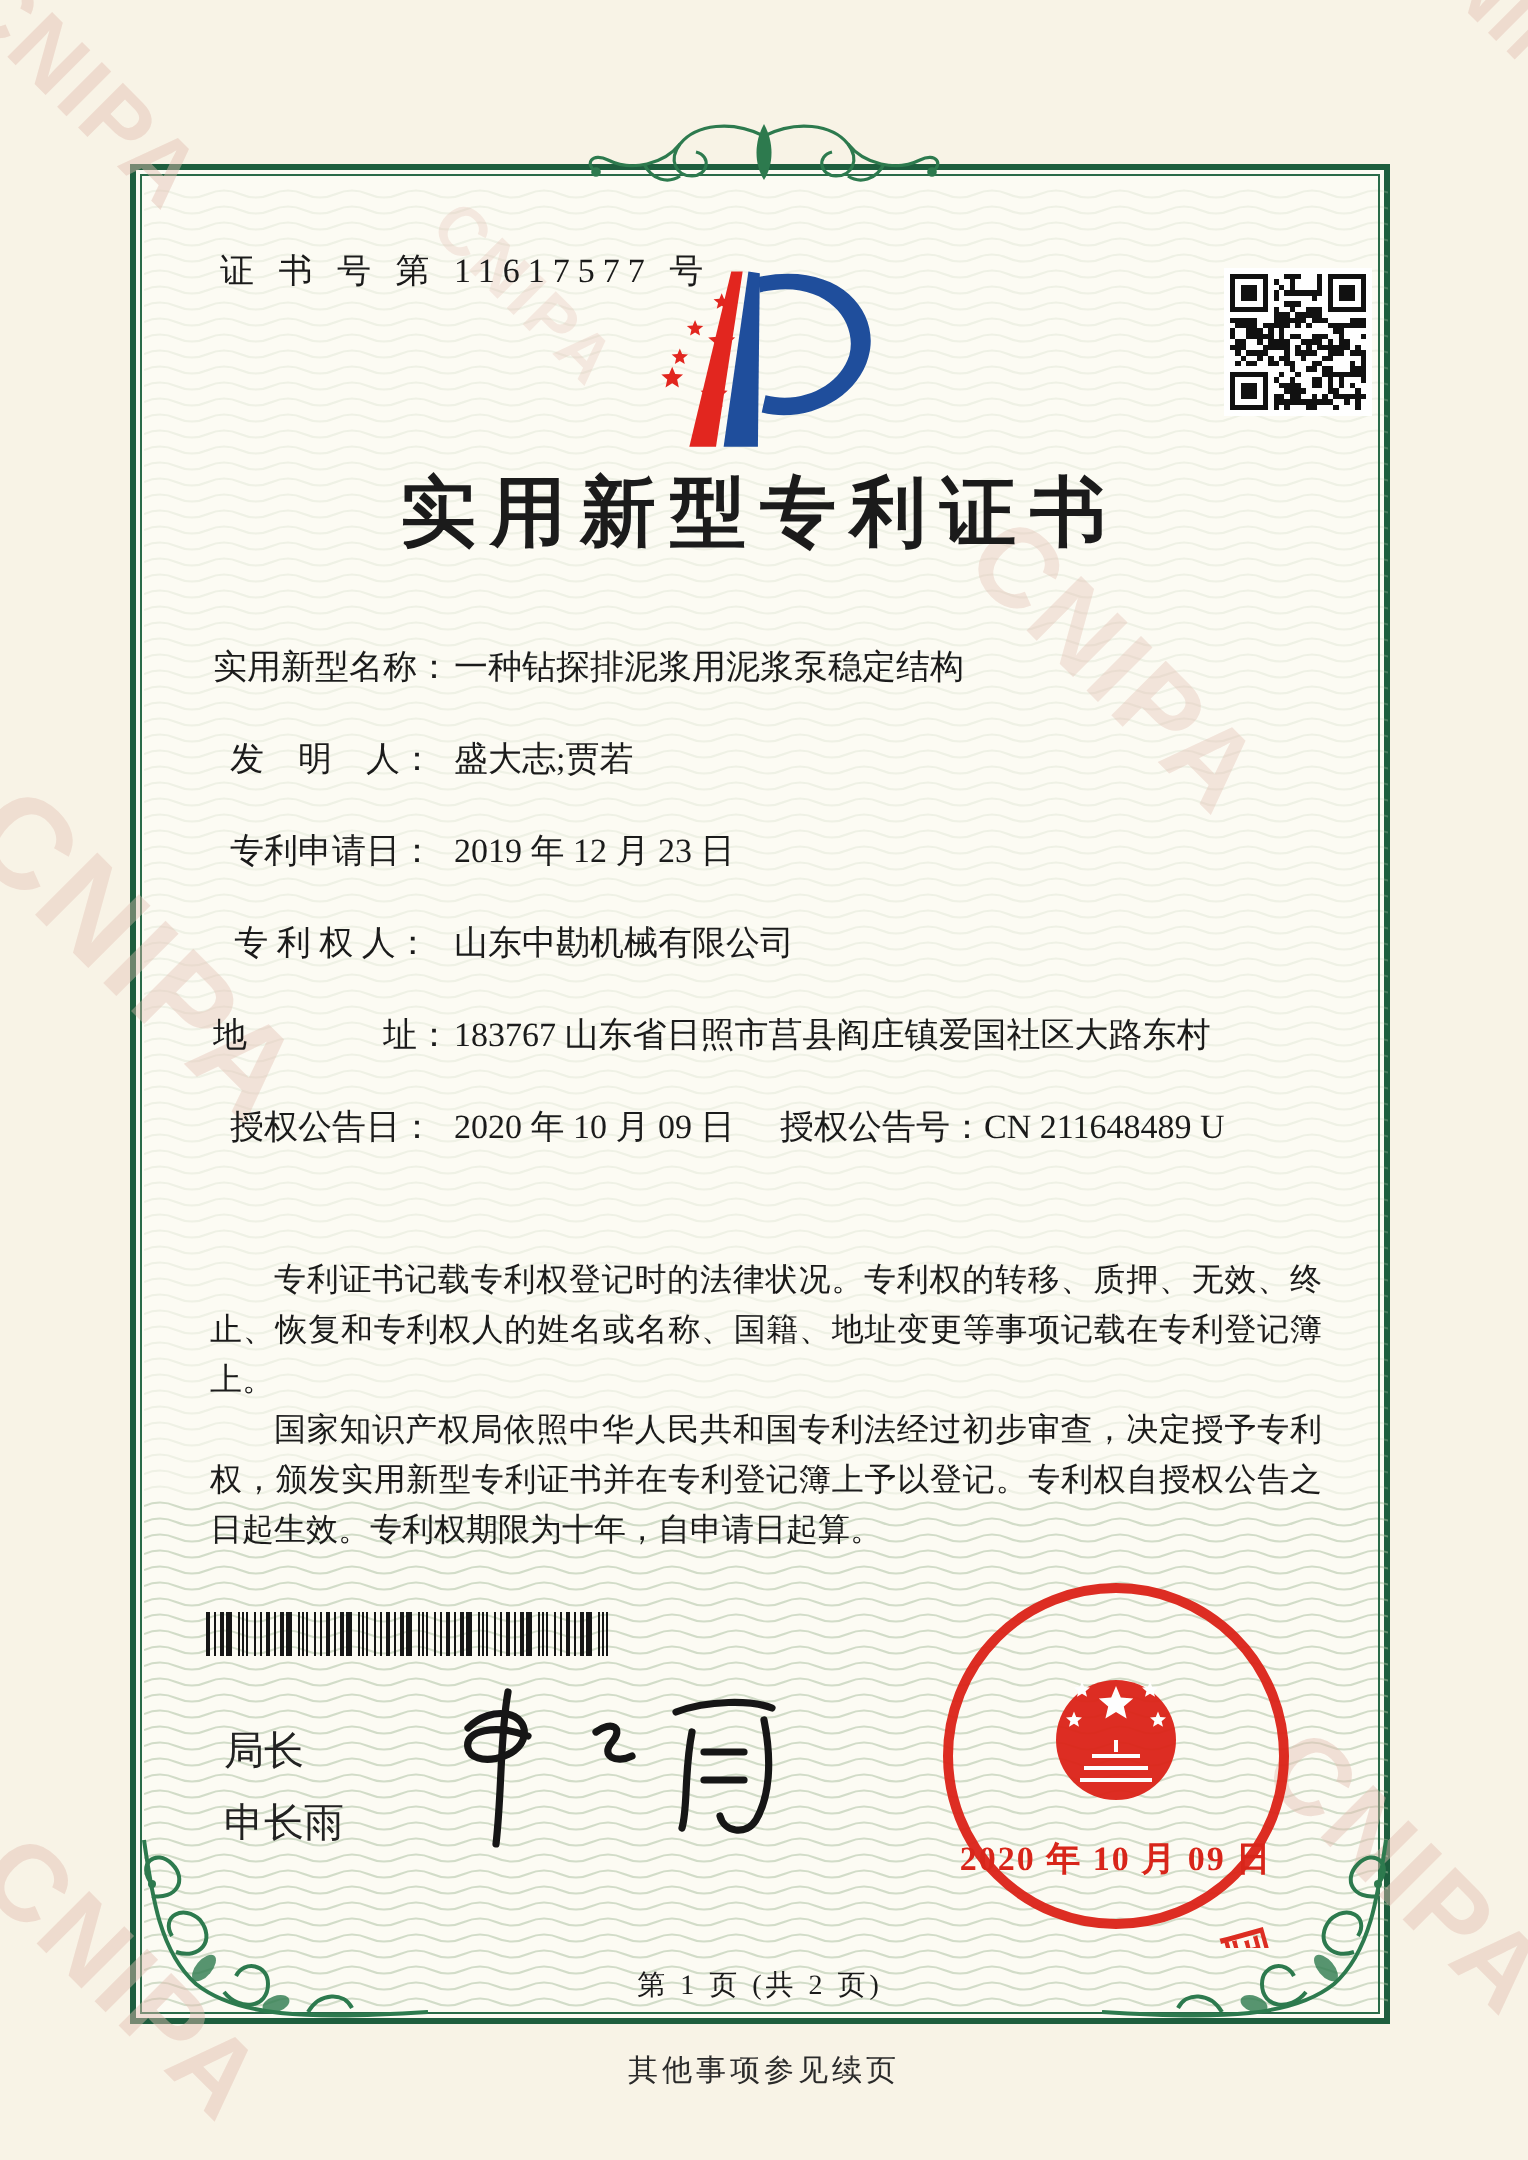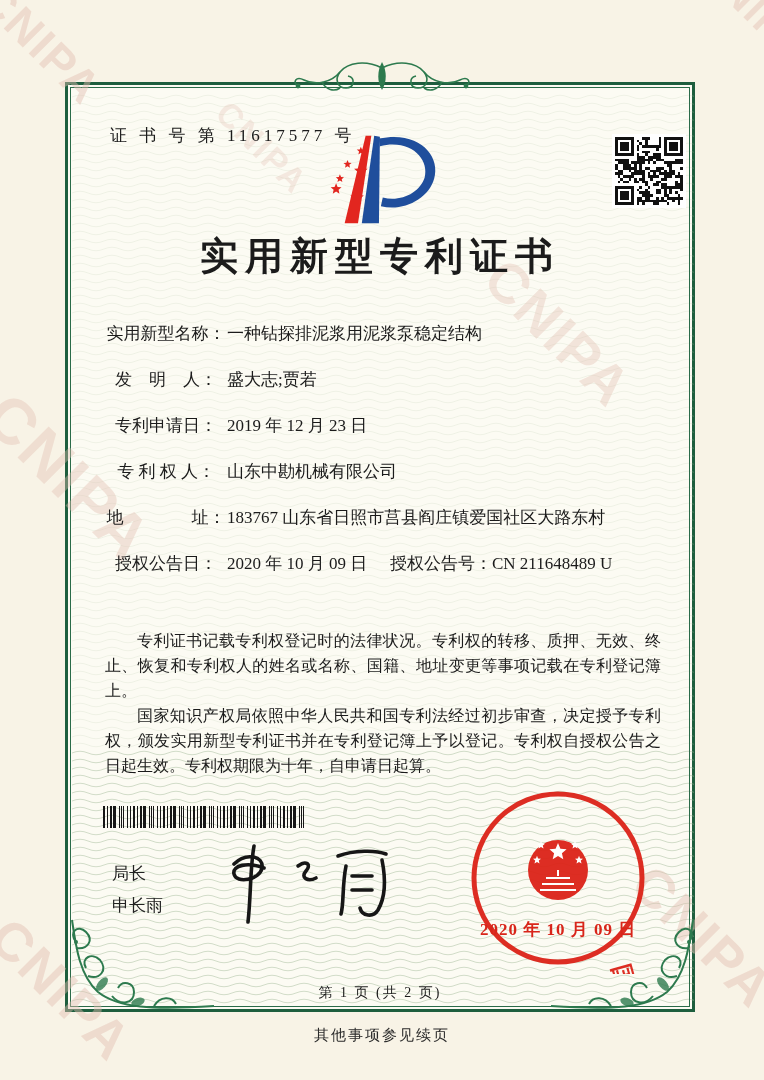--- a/index.html
+++ b/index.html
@@ -35,21 +35,21 @@
   }
   .fields{left:105px;top:322px;width:560px;font-size:17px;}
   .frow{height:20px;margin-bottom:26px;white-space:nowrap;position:relative;}
   .frow .lbl{display:inline-block;min-width:122px;white-space:pre;text-align:center;}
   .pair2{position:absolute;left:285px;top:0;}
   .paras{left:105px;top:628px;width:556px;font-size:16px;line-height:25px;text-align:justify;}
   .paras p{margin:0;text-indent:2em;}
   #barcode{left:103px;top:806px;height:22px;display:flex;z-index:4;}
   #barcode i{display:block;height:22px;}
   #barcode i.b{background:#161616;}
-  .signer{left:112px;top:862px;font-size:17px;font-family:"Liberation Sans","DejaVu Sans",sans-serif;color:#222;}
+  .signer{left:112px;top:862px;font-size:20px;font-family:"Liberation Sans","DejaVu Sans",sans-serif;color:#222;}
   .signer div{margin-bottom:9px;}
   .sig{left:220px;top:838px;width:185px;height:92px;}
   .seal{left:462px;top:782px;width:192px;height:192px;z-index:5;opacity:.95;}
   .seal-date{
     left:462px;top:918px;width:192px;text-align:center;z-index:6;
     font-size:17px;font-weight:bold;color:#d8251a;letter-spacing:1px;white-space:nowrap;
   }
   .pagenum{left:65px;top:984px;width:630px;text-align:center;font-size:14px;letter-spacing:2px;z-index:4;}
   .note{left:27px;top:1026px;width:710px;text-align:center;font-size:15px;letter-spacing:2px;color:#2a2a2a;}
   .qr{left:612px;top:134px;width:74px;height:74px;background:#fff;padding:3px;box-sizing:border-box;}

